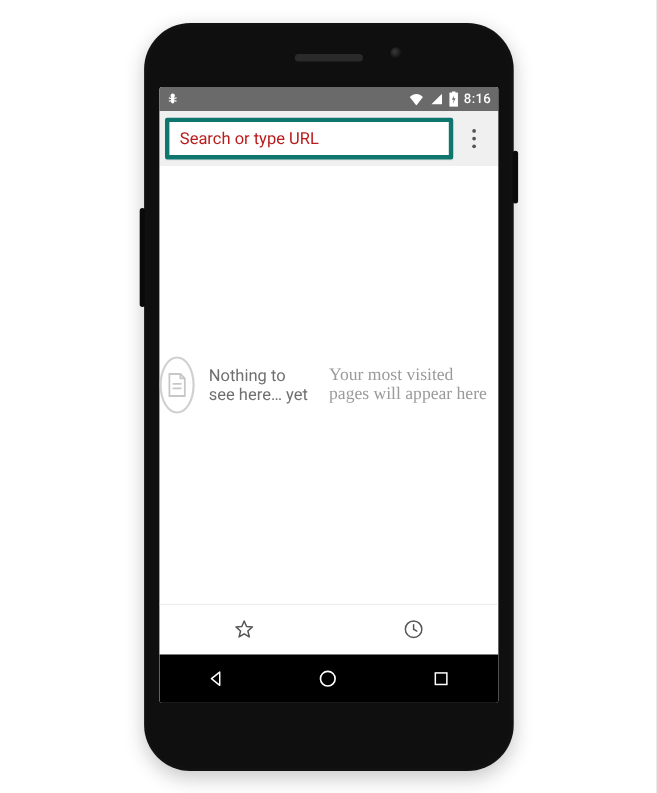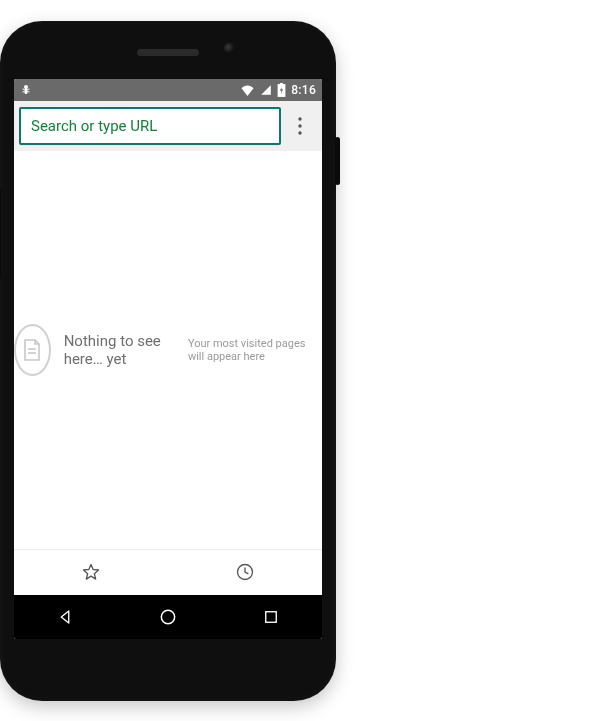--- a/index.html
+++ b/index.html
@@ -1,17 +1,17 @@
 <!DOCTYPE html>
 <html><head>
 <meta charset="utf-8">
 <style>
   * { box-sizing: border-box; margin: 0; padding: 0; }
   html, body { width: 597px; height: 721px; background: #fff; font-family: Roboto, "Helvetica Neue", Arial, sans-serif; }
-  .stage { width: 597px; height: 721px; position: relative; display: flex; align-items: center; justify-content: flex-start; }
+  .stage { width: 597px; height: 721px; position: relative; display: flex; align-items: center; justify-content: center; }
 
   
   .phone {
     width: 336px;
     height: 680px;
     background: #0f0f10;
     border-radius: 42px;
     position: relative;
     box-shadow: 0 6px 18px rgba(0,0,0,0.22), inset 0 0 8px rgba(255,255,255,0.04);
     padding: 58px 14px 62px 14px;
@@ -60,25 +60,25 @@
     height: 50px;
     background: #f0f0f0;
     display: flex; align-items: center;
     padding: 6px 5px;
     gap: 2px;
   }
   .url-box {
     flex: 1;
     height: 38px;
     background: #fff;
-    border: 2px solid #0f766e;
+    border: 4px solid #0f766e;
     border-radius: 2px;
     display: flex; align-items: center;
     padding: 0 10px;
-    color: #15803d;
+    color: #b91c1c;
     font-size: 15px;
     box-shadow: 0 1px 1px rgba(0,0,0,0.04);
     cursor: text;
   }
   .menu-btn {
     width: 34px; height: 38px;
     display: flex; align-items: center; justify-content: center;
     color: #555;
     cursor: pointer;
   }
@@ -89,21 +89,21 @@
     background: #fff;
     display: flex; flex-direction: row; align-items: center; justify-content: center;
     gap: 13px;
     color: #707070;
   }
   .empty-icon {
     width: 52px; height: 52px; border: 2px solid #d0d0d0; border-radius: 50%;
     display: flex; align-items: center; justify-content: center;
   }
   .empty-title { font-size: 15px; color: #6f6f6f; }
-  .empty-sub   { font-size: 11px; color: #9a9a9a; }
+  .empty-sub   { font-size: 16px; color: #9a9a9a; font-family: Liberation Serif, serif; }
 
   
   .bottombar {
     height: 46px;
     background: #fff;
     border-top: 1px solid #eee;
     display: flex; align-items: center; justify-content: space-around;
   }
   .bottombar .btn {
     width: 50%; height: 100%;

